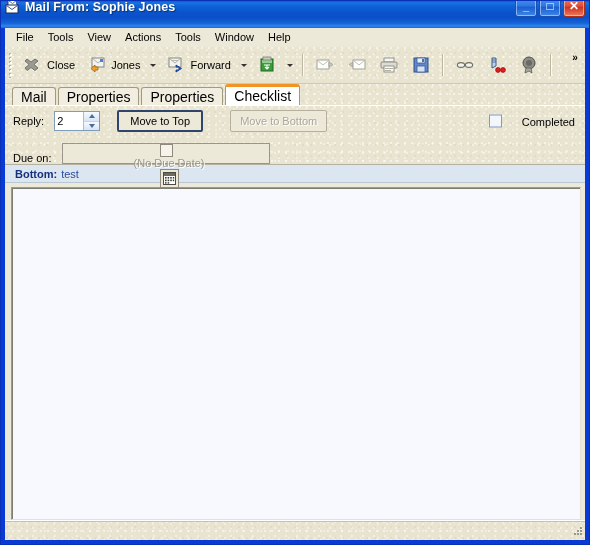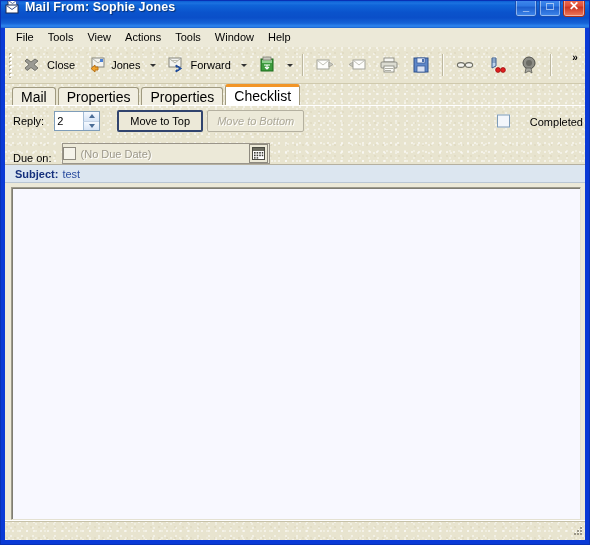--- a/index.html
+++ b/index.html
@@ -315,25 +315,25 @@
     border: 2px solid #31446e;
     font-weight: normal;
     margin-left: 17px;
   }
   .btn.disabled {
     color: #aca899;
     text-shadow: 1px 1px 0 #ffffff;
     border-color: #b4b0a0;
   }
   .btn-move-top { margin-left: 28px; }
-  .btn-move-bottom { margin-left: 4px; font-style: italic; }
+  .btn-move-bottom { margin-left: 27px; }
 
   .completed-box {
     position: absolute;
-    right: 2px;
+    right: 10px;
     top: 50%;
     transform: translateY(-50%);
     display: flex;
     align-items: center;
     gap: 20px;
     cursor: default;
   }
   .chk {
     width: 13px; height: 13px;
     box-sizing: border-box;
@@ -344,21 +344,22 @@
 
   .datefield {
     margin-left: 10px;
     width: 208px;
     height: 21px;
     box-sizing: border-box;
     border: 1px solid #9a958a;
     background: #ece9d8;
     display: flex;
     align-items: center;
-    padding: 0 1px 0 0;
+    padding: 0 1px 0 8px;
+    flex-direction: column;
   }
   .date-chk {
     width: 13px; height: 13px;
     box-sizing: border-box;
     border: 1px solid #8e8a7f;
     background: #f5f3ea;
     flex: 0 0 auto;
     margin-right: 5px;
   }
   .date-text {
@@ -644,21 +645,21 @@
                 <rect x="4.6" y="10.2" width="1.6" height="1.4"></rect>
               </g>
             </svg>
           </span>
         </span>
       </div>
 
     </div>
 
     <div class="subject">
-      <span class="subject-label">Subject:</span>
+      <span class="subject-label">Bottom:</span>
       <span class="subject-value">test</span>
     </div>
 
     <div class="bodywrap">
       <textarea class="bodyedit" placeholder="" style=""></textarea>
     </div>
 
     <div class="statusbar speckle">
       <span></span>
       <span class="sizegrip">

